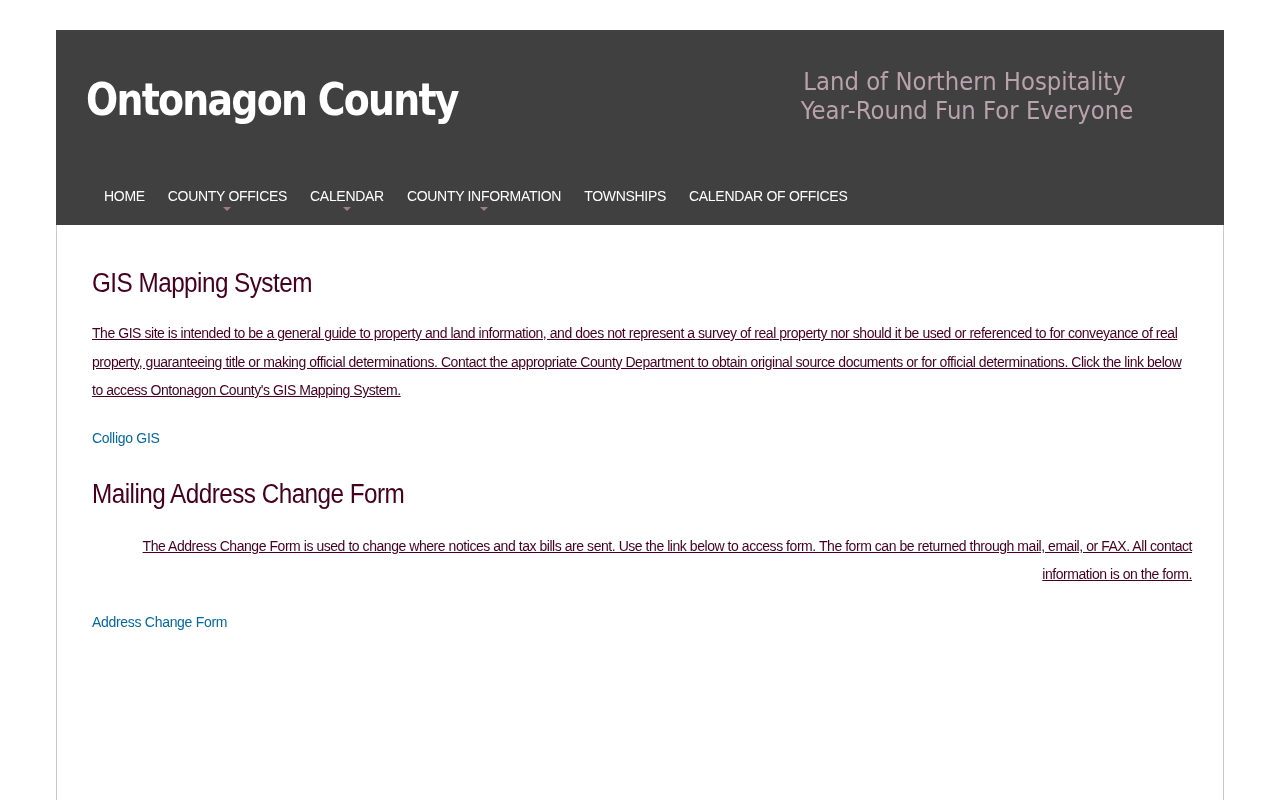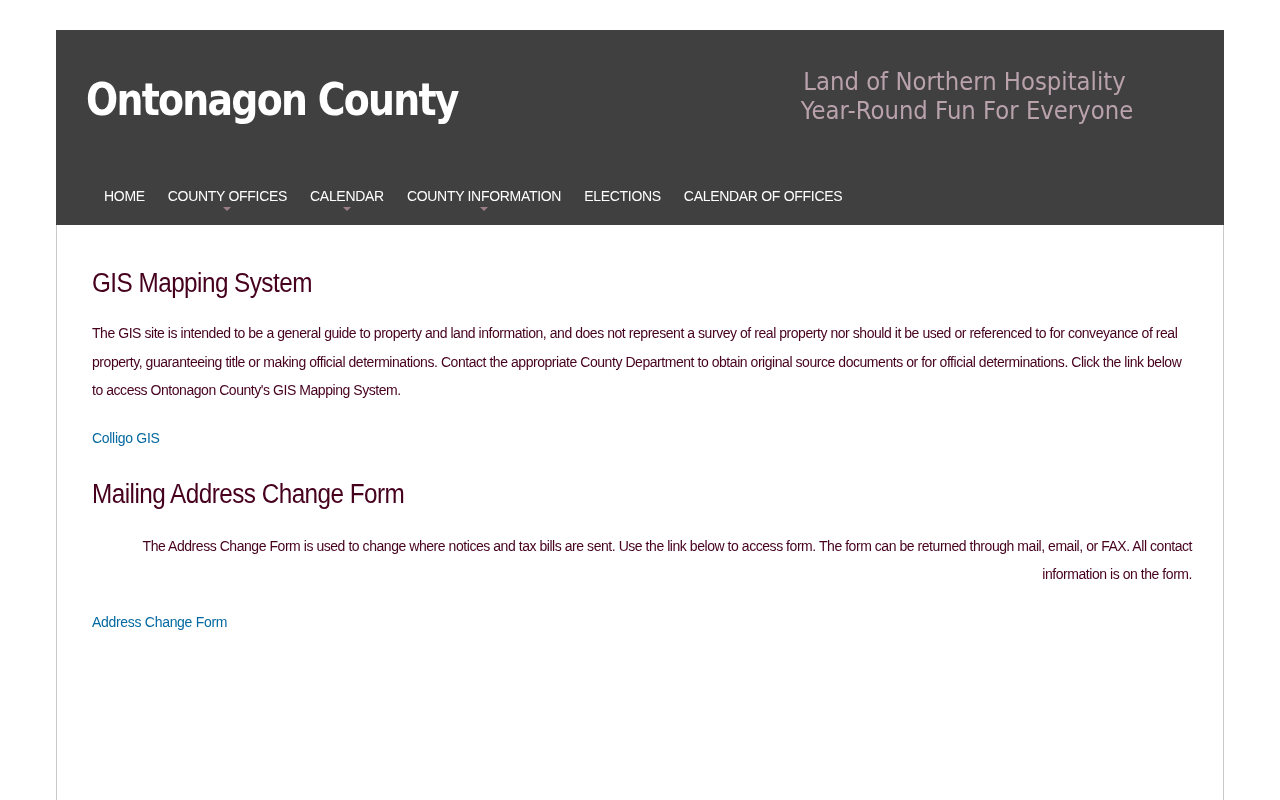--- a/index.html
+++ b/index.html
@@ -106,20 +106,21 @@
       transform-origin: left center;
     }
     .section p {
       margin: 18px 0 0 0;
       font-family: "Liberation Sans", sans-serif;
       font-size: 14px;
       line-height: 28.5px;
       color: #46001e;
       letter-spacing: -0.45px;
       width: 1100px;
+      text-decoration: underline;
     }
     .section a {
       display: inline-block;
       margin-top: 25px;
       font-family: "Liberation Sans", sans-serif;
       font-size: 14px;
       color: #0369a1;
       text-decoration: none;
       letter-spacing: -0.3px;
       cursor: pointer;
@@ -148,21 +149,21 @@
       </li>
       <li>
         <span>CALENDAR</span>
         <span class="caret"></span>
       </li>
       <li>
         <span>COUNTY INFORMATION</span>
         <span class="caret"></span>
       </li>
       <li>
-        <span>ELECTIONS</span>
+        <span>TOWNSHIPS</span>
       </li>
       <li>
         <span>CALENDAR OF OFFICES</span>
       </li>
     </ul>
   </header>
 
   <main class="content">
     <section class="section s1">
       <h2>GIS Mapping System</h2>

